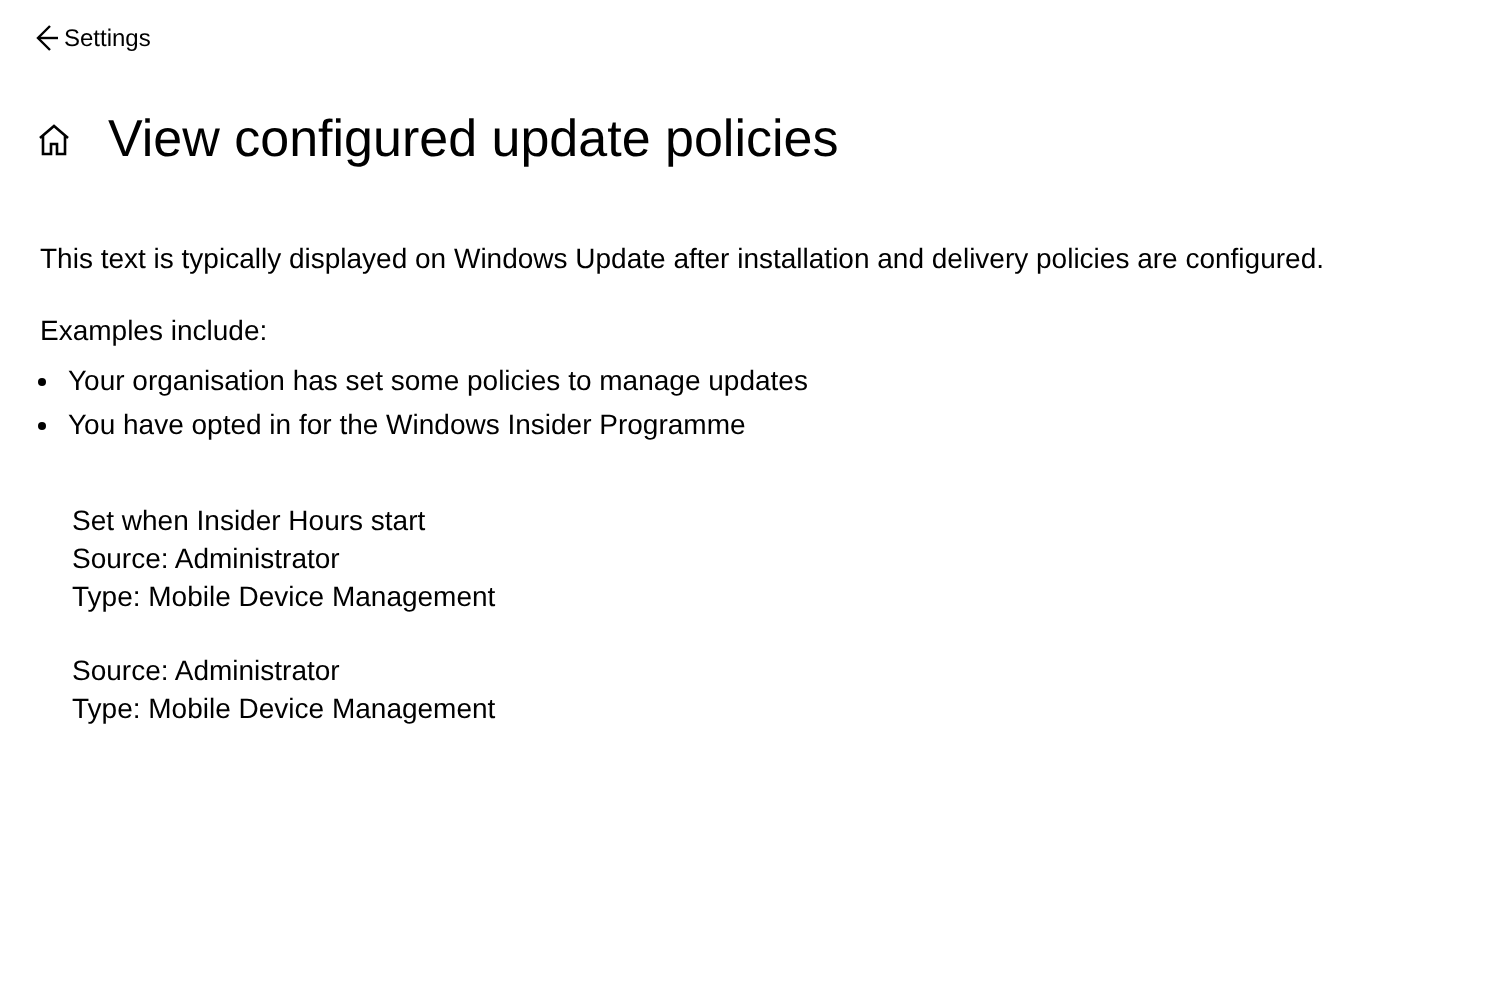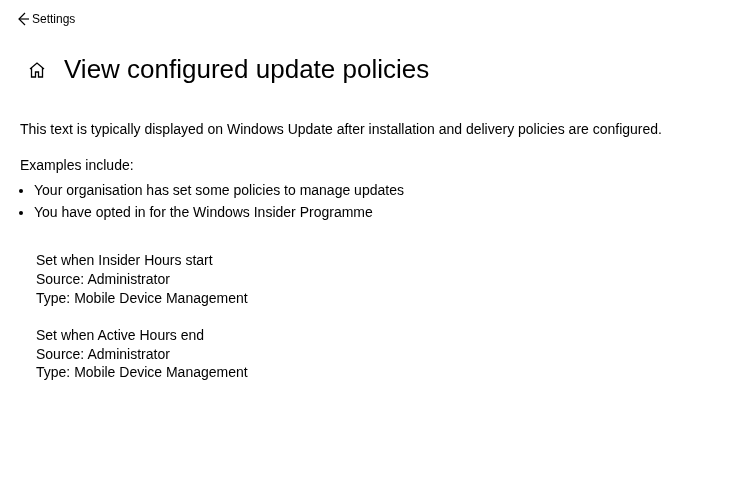--- a/index.html
+++ b/index.html
@@ -32,21 +32,20 @@
     }
     .header-title {
       font-size: 12px;
       font-weight: 400;
     }
     .title-row {
       display: flex;
       align-items: center;
       padding: 18px 18px 6px 18px;
       gap: 18px;
-      margin-left: 10px;
     }
     .home-icon {
       width: 18px;
       height: 18px;
       display: inline-flex;
       align-items: center;
       justify-content: center;
     }
     .page-title {
       font-size: 26px;
@@ -131,21 +130,20 @@
       <span>Source:</span>
       <span>Administrator</span>
     </div>
     <div class="policy-line">
       <span>Type:</span>
       <span>Mobile Device Management</span>
     </div>
   </div>
 
   <div class="policy-block">
-    <div class="policy-line">Set when Active Hours end</div>
     <div class="policy-line">
       <span>Source:</span>
       <span>Administrator</span>
     </div>
     <div class="policy-line">
       <span>Type:</span>
       <span>Mobile Device Management</span>
     </div>
   </div>
 </div>

